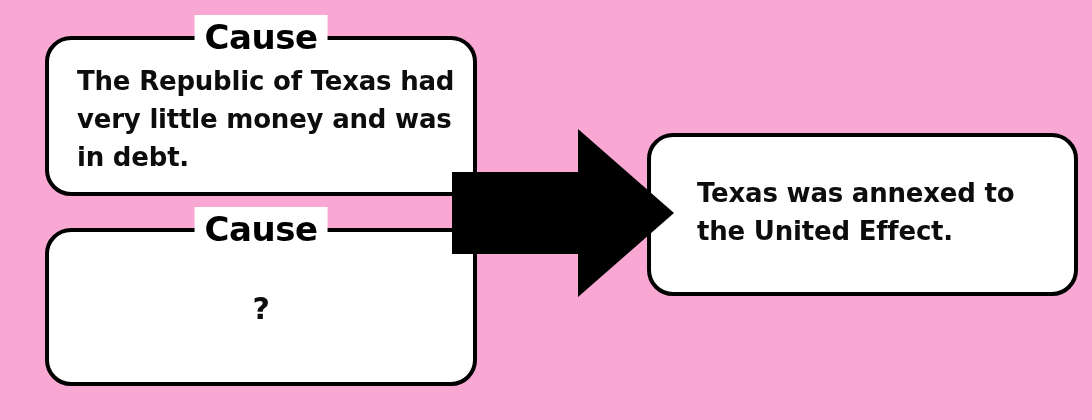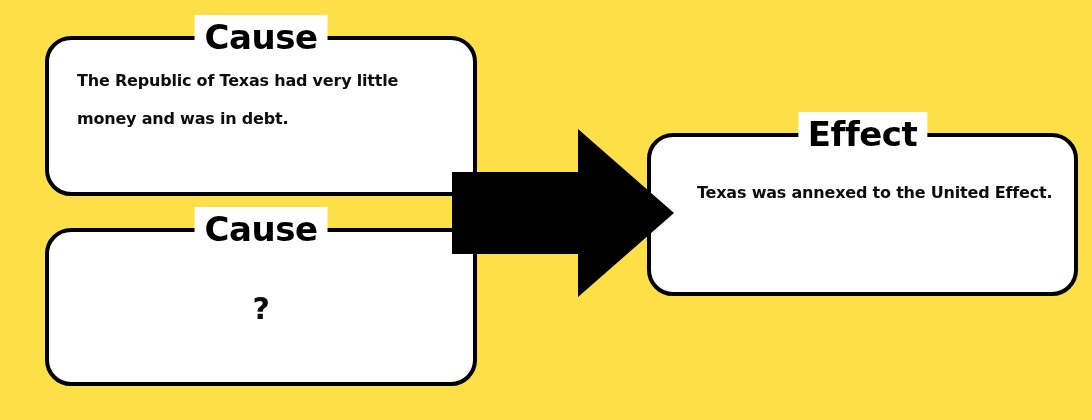--- a/index.html
+++ b/index.html
@@ -8,21 +8,21 @@
     padding: 0;
     background: #ffffff;
   }
   body {
     font-family: "DejaVu Sans", "Liberation Sans", sans-serif;
   }
   #canvas {
     position: relative;
     width: 1092px;
     height: 420px;
-    background: #fde047;
+    background: #f9a8d4;
     overflow: hidden;
   }
 
   
   .node {
     position: absolute;
     box-sizing: border-box;
     background: #ffffff;
     border: 4px solid #000000;
     border-radius: 26px;
@@ -38,21 +38,21 @@
     font-weight: 700;
     line-height: 44px;
     color: #000000;
     white-space: nowrap;
     letter-spacing: -0.5px;
   }
   .node-body {
     position: absolute;
     left: 28px;
     right: 18px;
-    font-size: 16px;
+    font-size: 26px;
     font-weight: 600;
     line-height: 38px;
     color: #0d0d0d;
     letter-spacing: -0.2px;
   }
 
   
   #cause-1 {
     left: 45px;
     top: 36px;
@@ -111,17 +111,16 @@
     <div class="node-body">?</div>
   </div>
 
   <div id="arrow">
     <svg viewBox="0 0 222 176" xmlns="http://www.w3.org/2000/svg" aria-hidden="true">
       <polygon points="0,46 126,46 126,3 222,87 126,171 126,128 0,128" fill="#000000"></polygon>
     </svg>
   </div>
 
   <div class="node" id="effect-1">
-    <div class="node-label">Effect</div>
     <div class="node-body">Texas was annexed to the United Effect.</div>
   </div>
 
 </div>
 
 </body></html>

